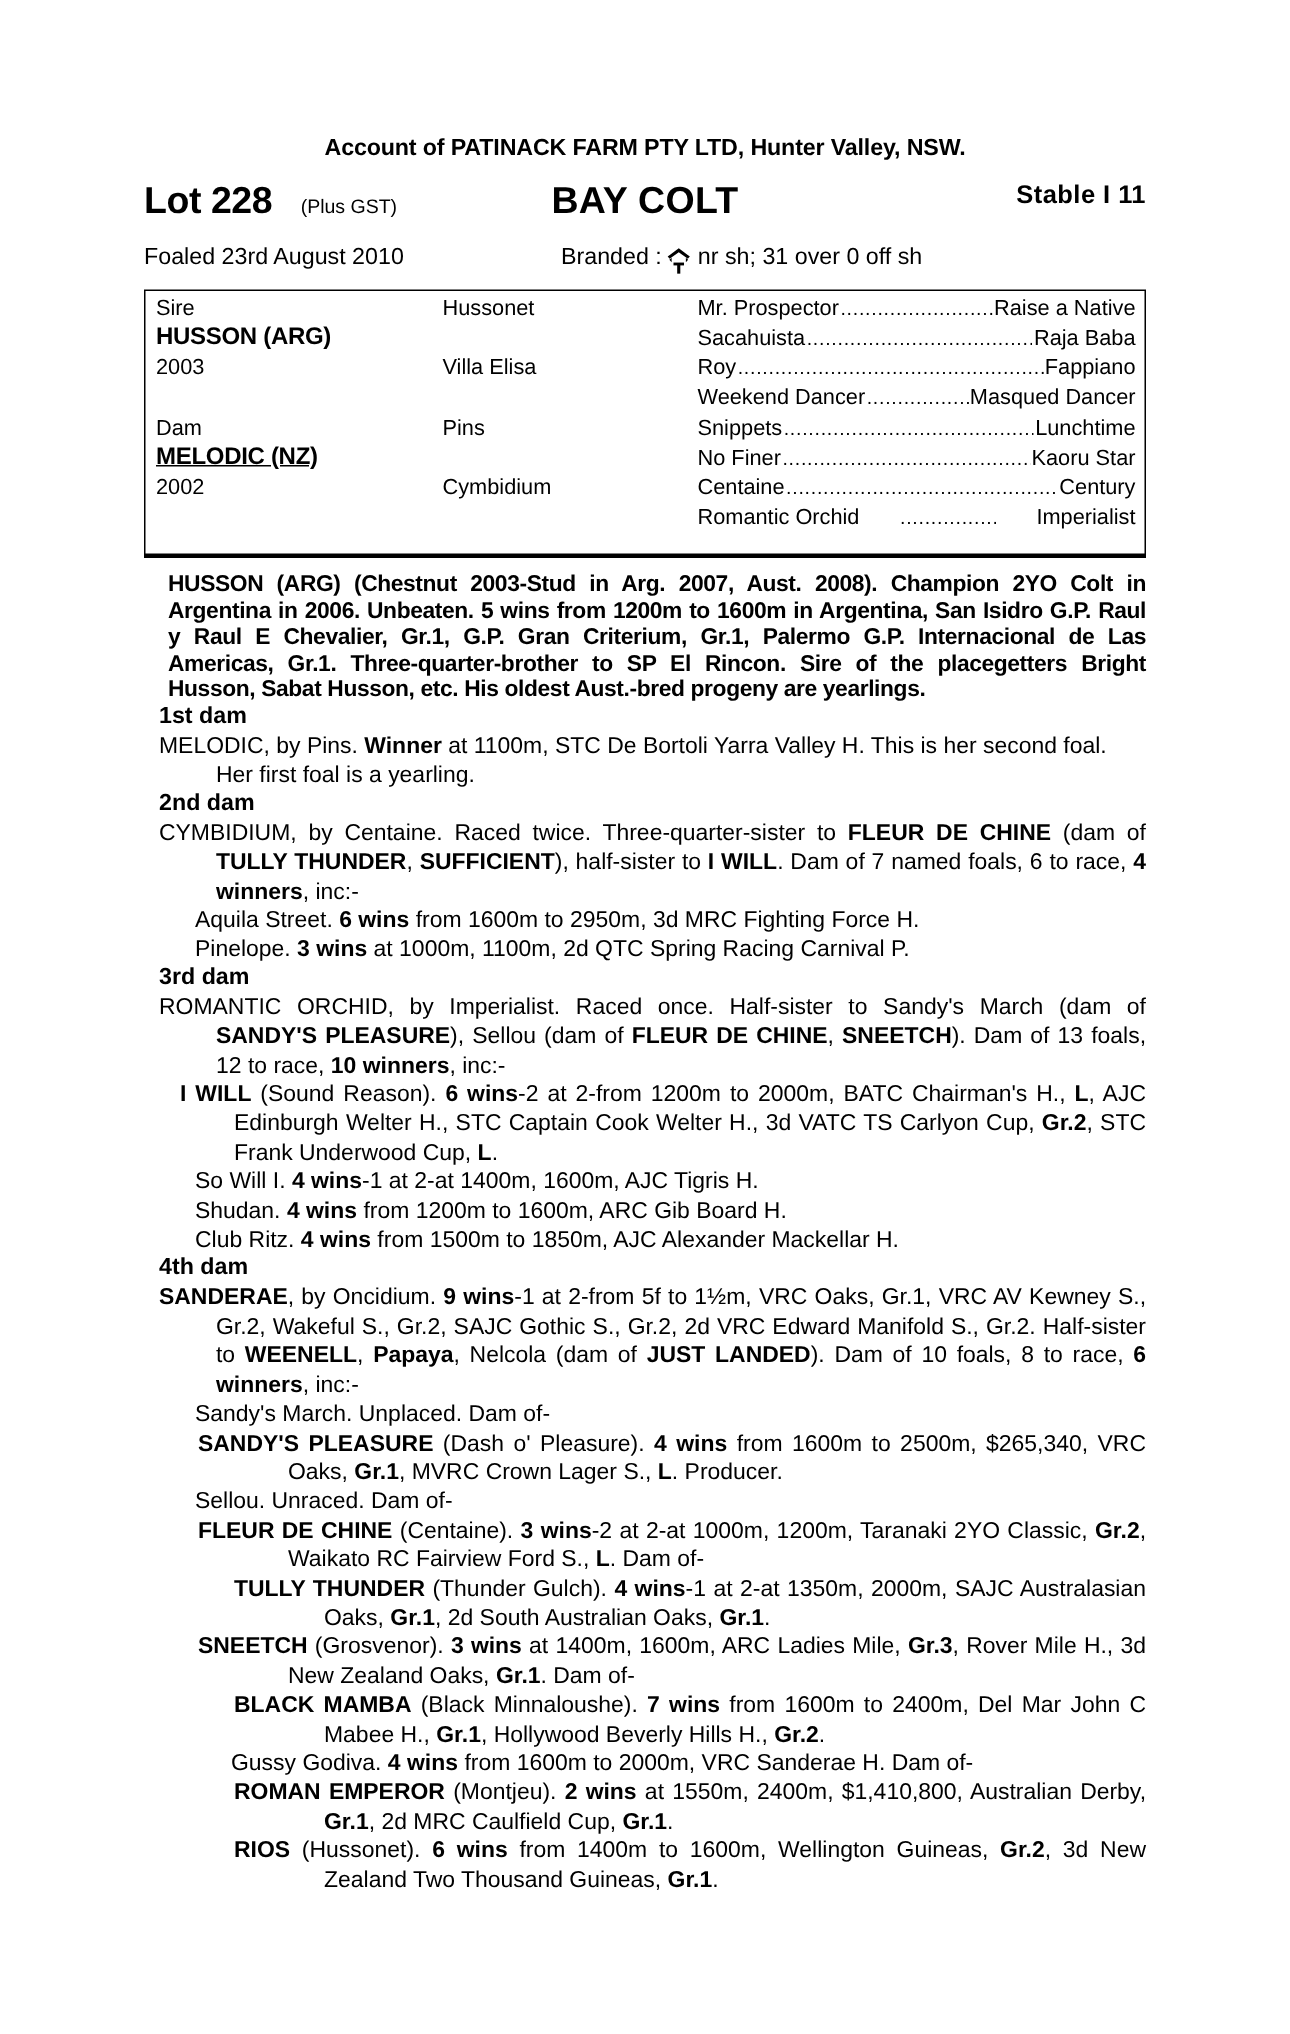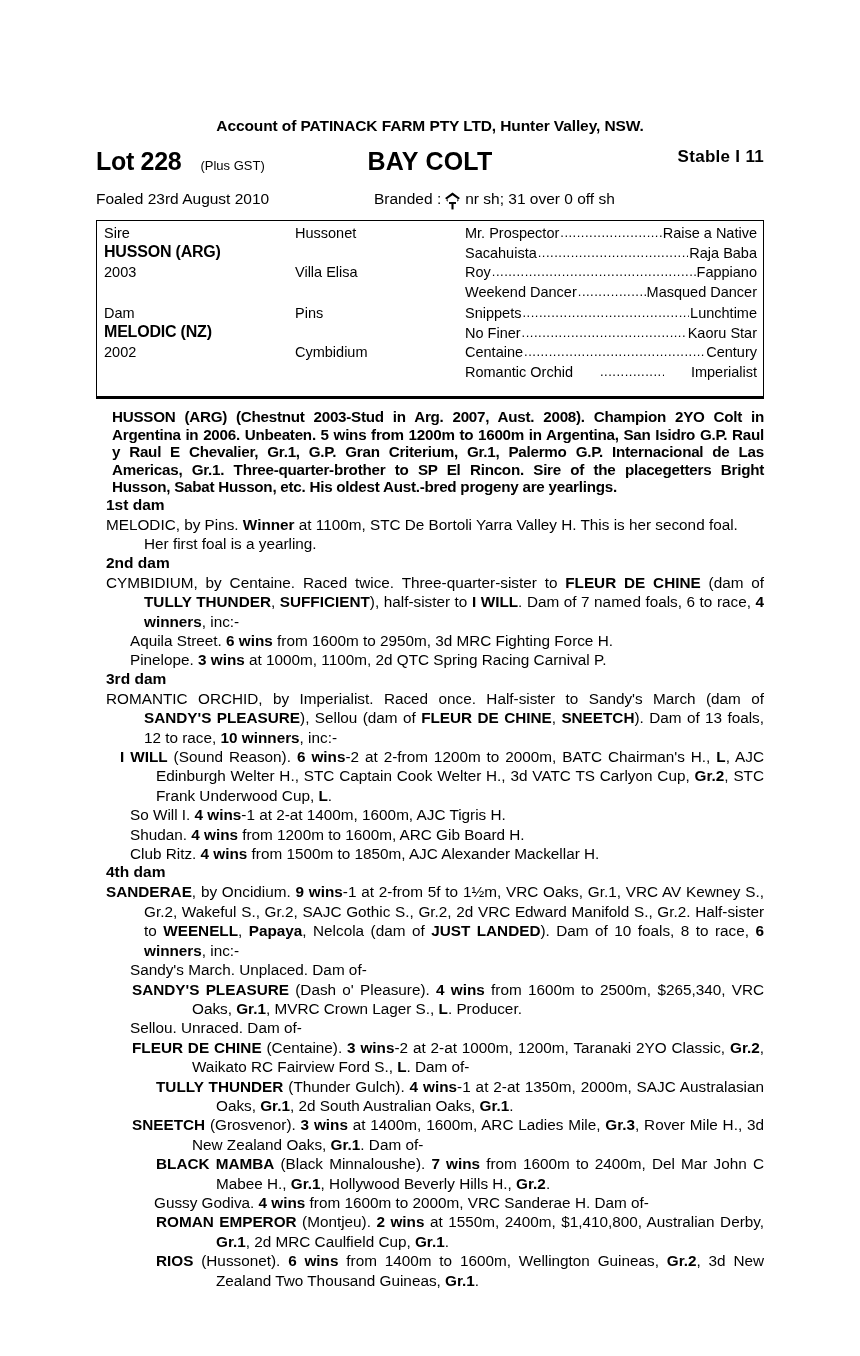--- a/index.html
+++ b/index.html
@@ -23,21 +23,21 @@
     box-sizing: border-box;
     padding: 0 96px;
   }
 
   
   .account-line {
     text-align: center;
     font-weight: bold;
     font-size: 15.5px;
     letter-spacing: -0.1px;
-    margin-top: 117px;
+    margin-top: 90px;
     white-space: nowrap;
   }
   .lot-row {
     display: flex;
     align-items: baseline;
     margin-top: 12px;
     position: relative;
     height: 30px;
   }
   .lot-no {
@@ -208,21 +208,21 @@
       <span>nr sh; 31 over 0 off sh</span>
     </span>
   </div>
 
   <div class="ped-table">
     <div class="ped-grid">
       <div class="ped-line col1" style="top:1px;">Sire</div>
       <div class="ped-line col1 ped-bold" style="top:19px;">HUSSON (ARG)</div>
       <div class="ped-line col1" style="top:40px;">2003</div>
       <div class="ped-line col1" style="top:81px;">Dam</div>
-      <div class="ped-line col1 ped-bold" style="top:99px;">MELODIC (NZ)</div>
+      <div class="ped-line col1 ped-bold" style="top:99px;text-decoration:underline;">MELODIC (NZ)</div>
       <div class="ped-line col1" style="top:120px;">2002</div>
 
       <div class="ped-line col2" style="top:1px;">Hussonet</div>
       <div class="ped-line col2" style="top:40px;">Villa Elisa</div>
       <div class="ped-line col2" style="top:81px;">Pins</div>
       <div class="ped-line col2" style="top:120px;">Cymbidium</div>
 
       <div class="gp-row" style="top:1px;">
         <span class="gp-left">Mr. Prospector</span>
         <span class="gp-dots">.......................................................................</span>

